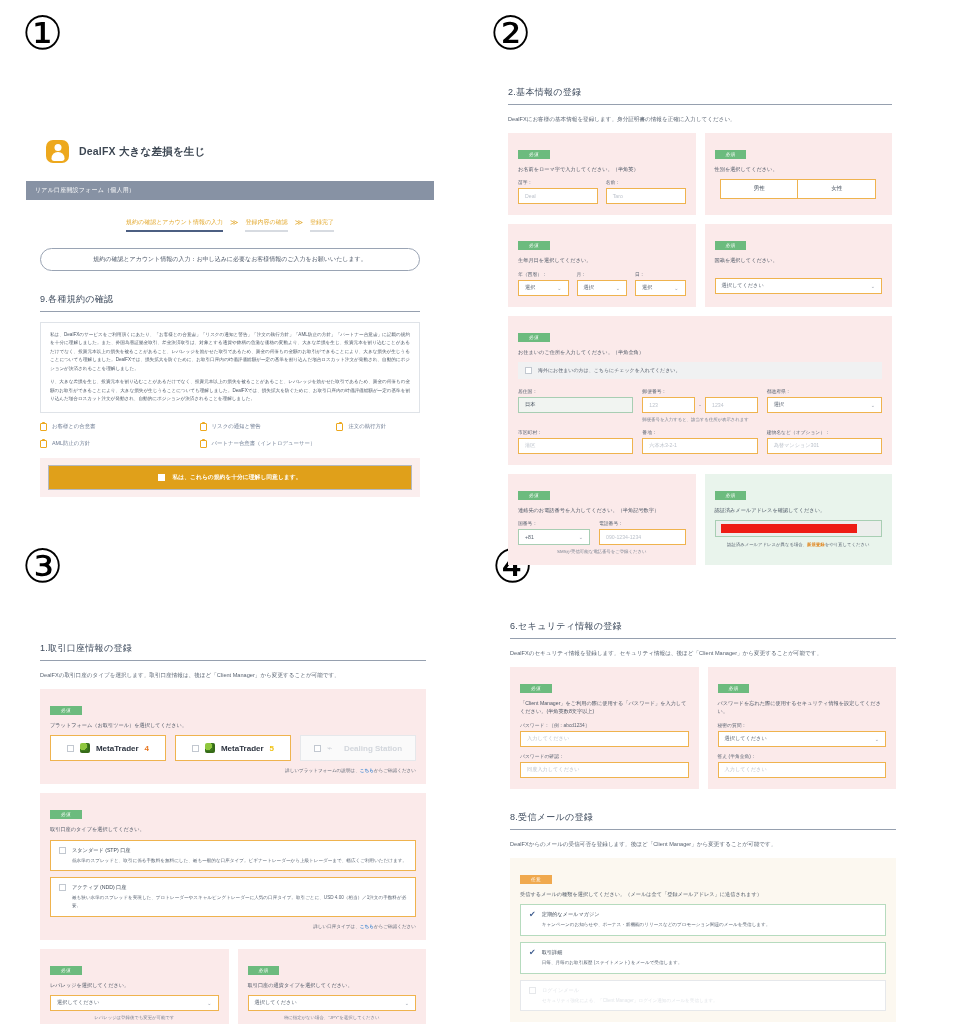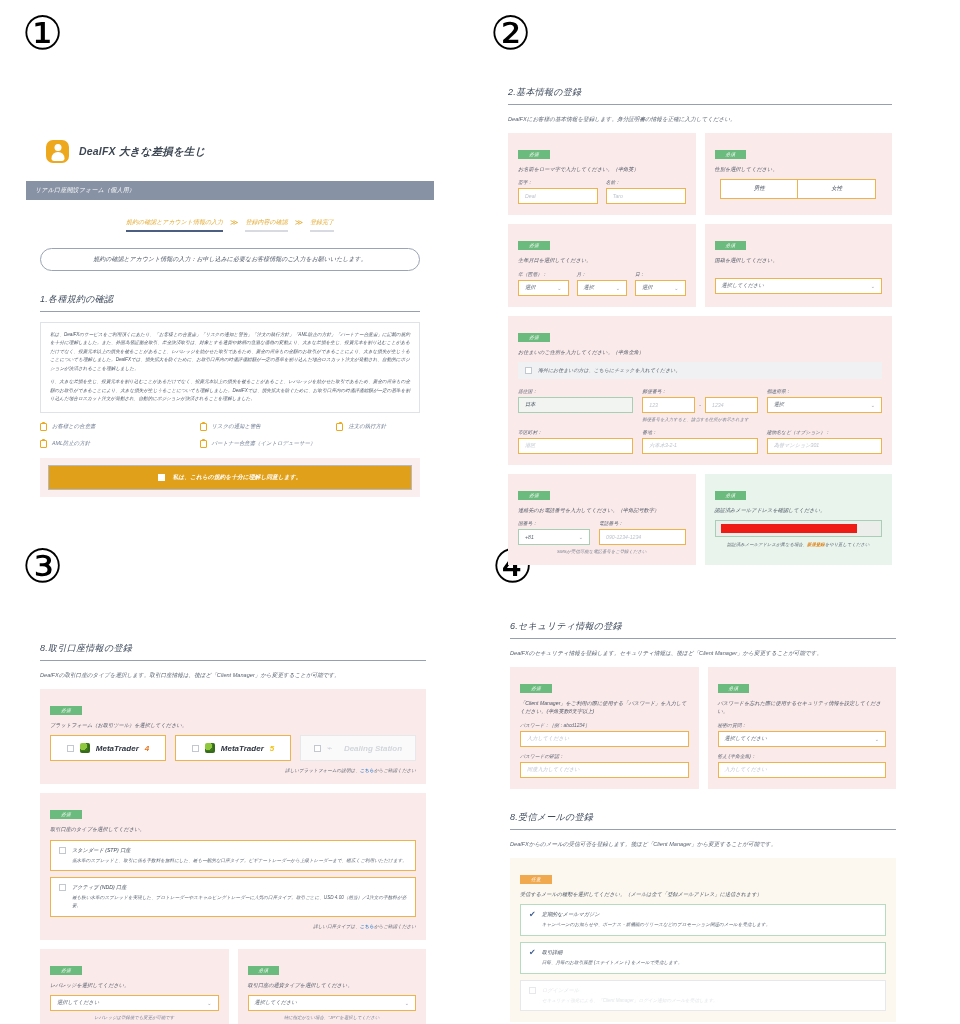--- a/index.html
+++ b/index.html
@@ -21,21 +21,21 @@
     line-height: 1;
     color: #000;
     font-weight: 400;
   }
   #num1 { left: 22px;  top: 10px; }
   #num2 { left: 490px; top: 10px; }
   #num3 { left: 22px;  top: 543px; }
   #num4 { left: 492px; top: 543px; }
 
   
-  .panel { position: absolute; font-style: italic; }
+  .panel { position: absolute; }
   #panel1 { left: 26px;  top: 118px; width: 408px; }
   #panel2 { left: 494px; top: 64px;  width: 412px; }
   #panel3 { left: 26px;  top: 620px; width: 414px; }
   #panel4 { left: 496px; top: 598px; width: 414px; }
 
   
   .brand { display: flex; align-items: center; gap: 10px; margin: 22px 0 18px 20px; }
   .brand-logo {
     width: 23px; height: 23px; border-radius: 7px;
     background: #eda81d; position: relative; flex: none;
@@ -252,21 +252,21 @@
       </div>
       <div class="step-sep">≫</div>
       <div class="step">
         <div class="step-label">登録完了</div>
         <div class="step-rule"></div>
       </div>
     </div>
 
     <div class="notice">規約の確認とアカウント情報の入力：お申し込みに必要なお客様情報のご入力をお願いいたします。</div>
 
-    <div class="sec-h">1.各種規約の確認</div>
+    <div class="sec-h">9.各種規約の確認</div>
     <div class="sec-rule"></div>
 
     <div class="terms-box">
       <p>私は、DealFXのサービスをご利用頂くにあたり、「お客様との合意書」「リスクの通知と警告」「注文の執行方針」「AML防止の方針」「パートナー合意書」に記載の規約を十分に理解しました。また、外国為替証拠金取引、差金決済取引は、対象とする通貨や銘柄の急激な価格の変動より、大きな差損を生じ、投資元本を割り込むことがあるだけでなく、投資元本以上の損失を被ることがあること、レバレッジを効かせた取引であるため、資金の何倍もの金額のお取引ができることにより、大きな損失が生じうることについても理解しました。DealFXでは、損失拡大を防ぐために、お取引口座内の時価評価総額が一定の基準を割り込んだ場合ロスカット注文が発動され、自動的にポジションが決済されることを理解しました。</p>
       <p>り、大きな差損を生じ、投資元本を割り込むことがあるだけでなく、投資元本以上の損失を被ることがあること、レバレッジを効かせた取引であるため、資金の何倍もの金額のお取引ができることにより、大きな損失が生じうることについても理解しました。DealFXでは、損失拡大を防ぐために、お取引口座内の時価評価総額が一定の基準を割り込んだ場合ロスカット注文が発動され、自動的にポジションが決済されることを理解しました。</p>
     </div>
 
     <div class="doclinks">
       <div class="doclink-row">
         <div class="doclink">
@@ -443,21 +443,21 @@
         </div>
         <div class="mailnote">
           <span>認証済みメールアドレスが異なる場合、</span><b>新規登録</b><span>をやり直してください</span>
         </div>
       </div>
     </div>
   </div>
 
   <div class="panel" id="panel3">
 
-    <div class="sec-h">8.取引口座情報の登録</div>
+    <div class="sec-h">1.取引口座情報の登録</div>
     <div class="sec-rule"></div>
     <div class="sec-desc">DealFXの取引口座のタイプを選択します。取引口座情報は、後ほど「Client Manager」から変更することが可能です。</div>
 
     <div class="card full">
       <div class="badge">必須</div>
       <div class="card-q">プラットフォーム（お取引ツール）を選択してください。</div>
       <div class="plat-row">
         <div class="plat">
           <span class="cbx"></span>
           <span class="mtlogo"></span>

